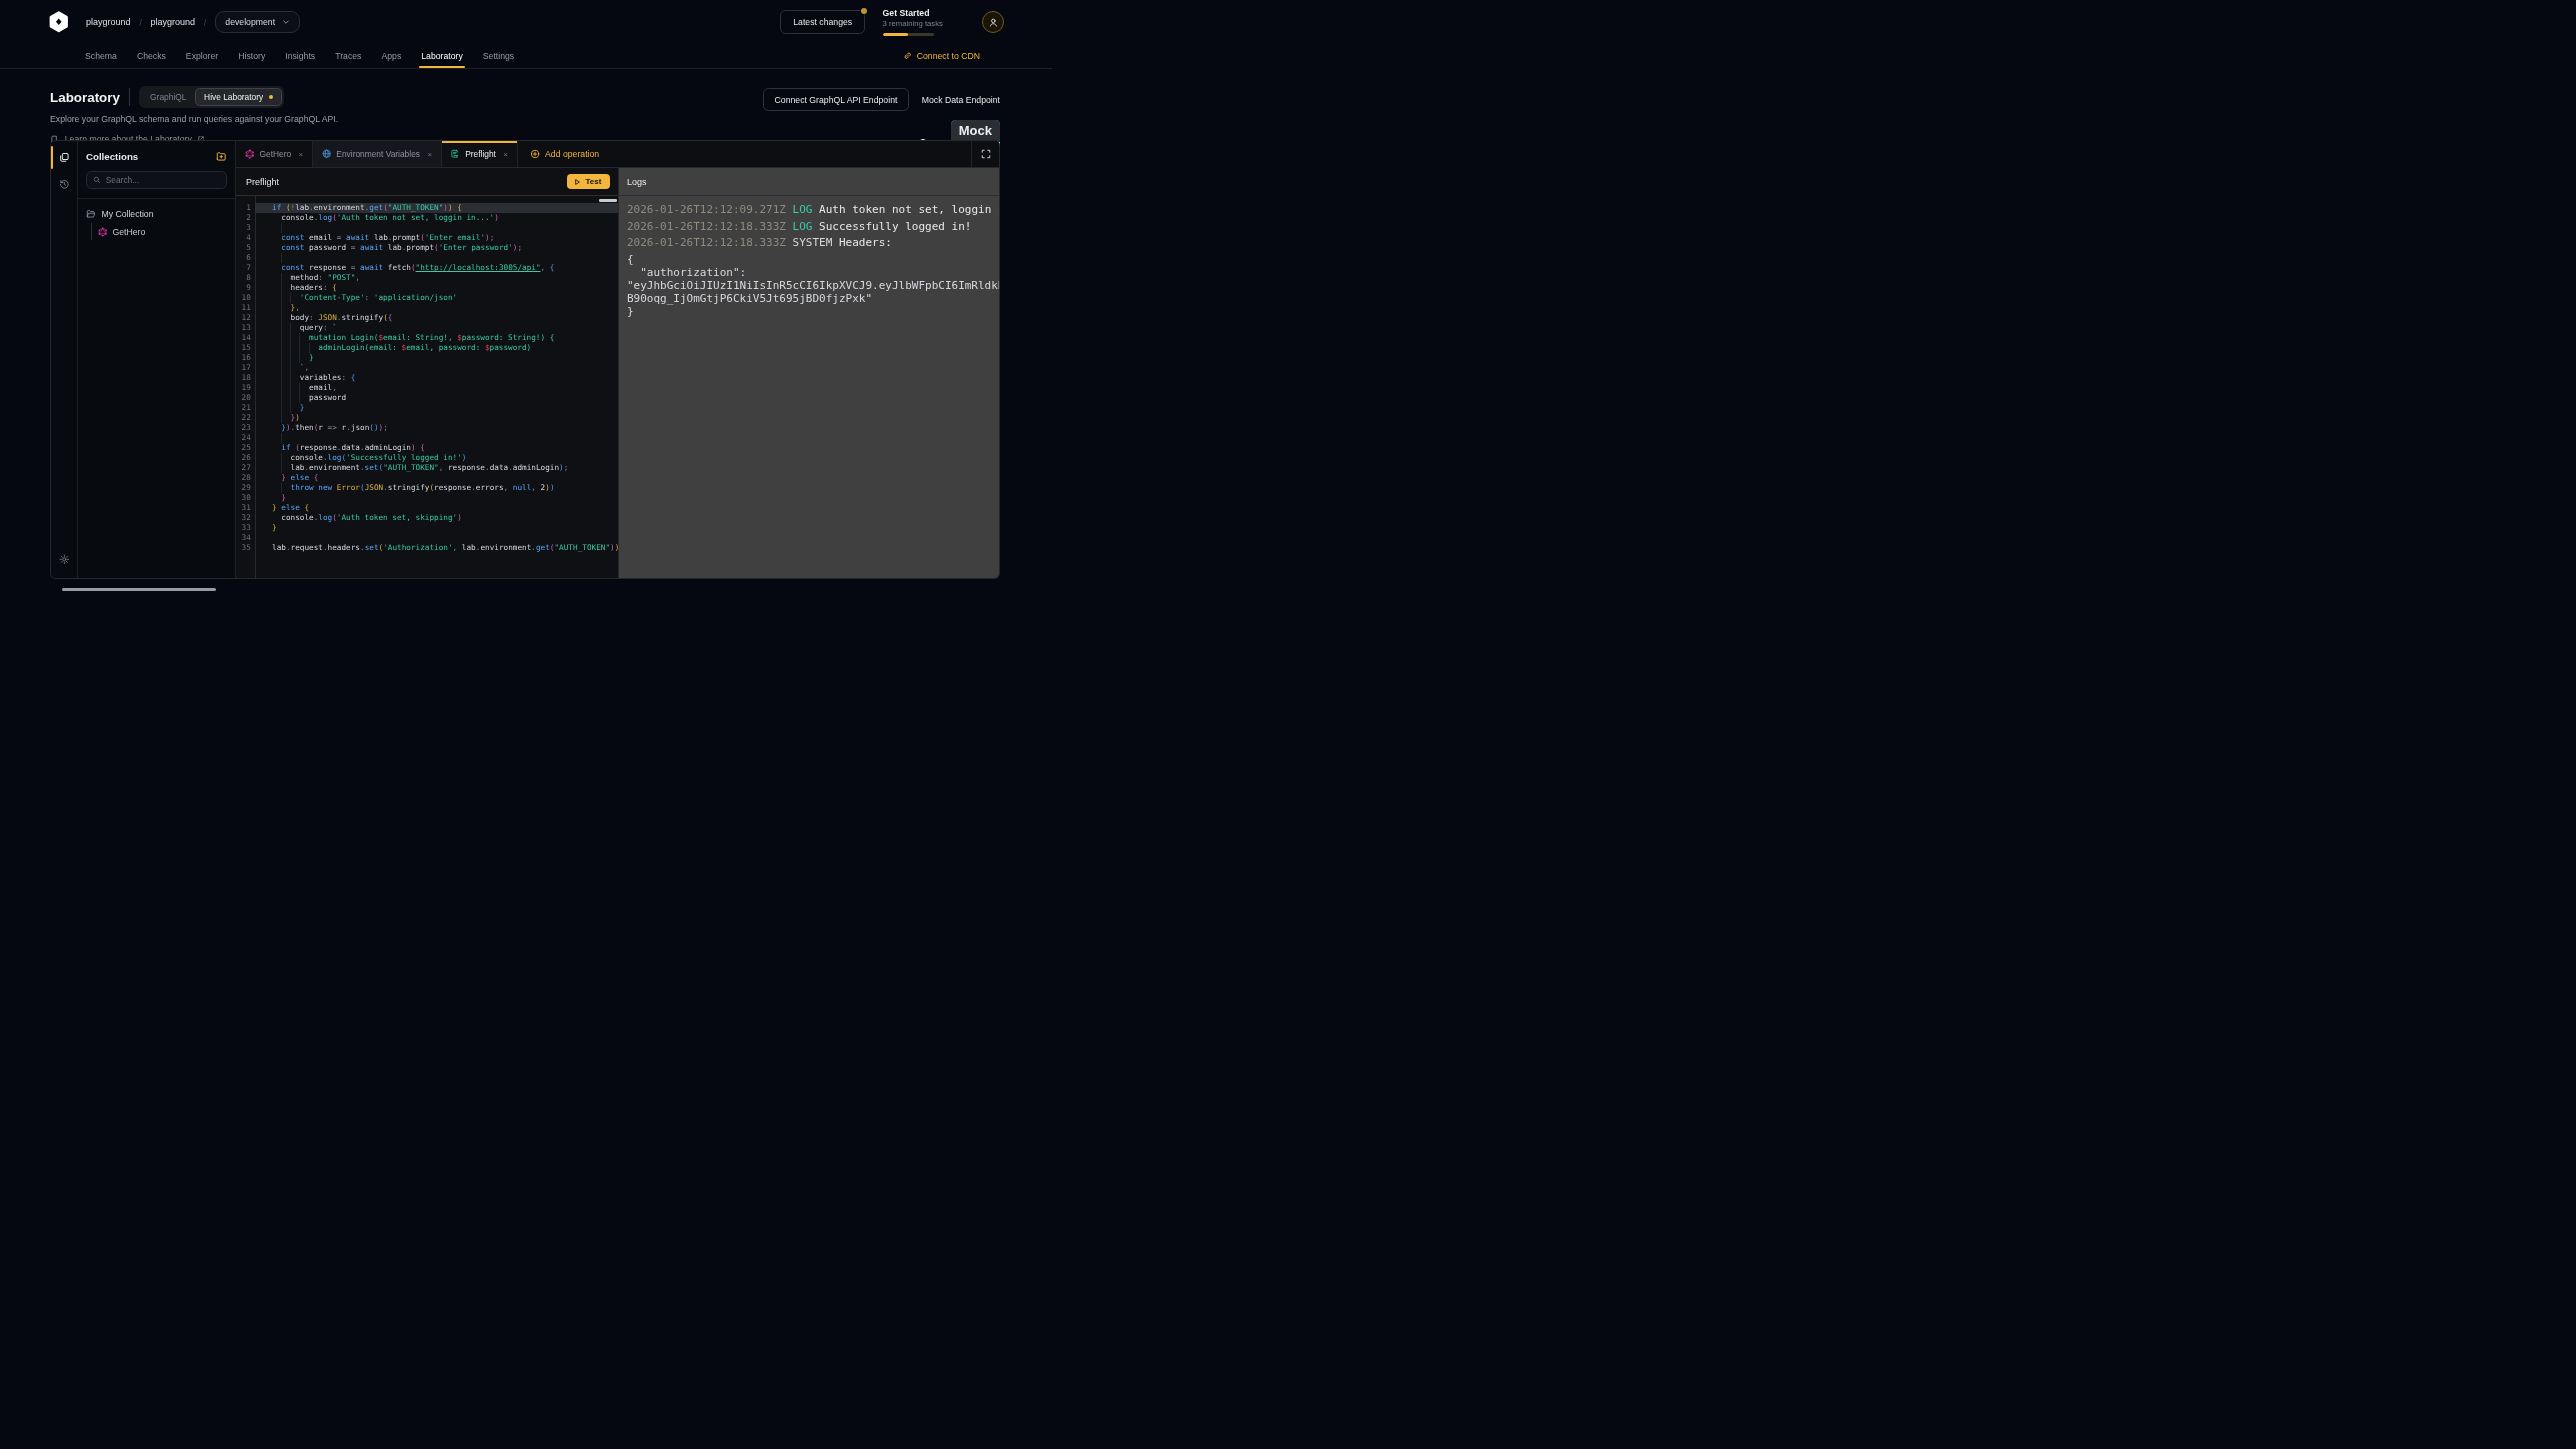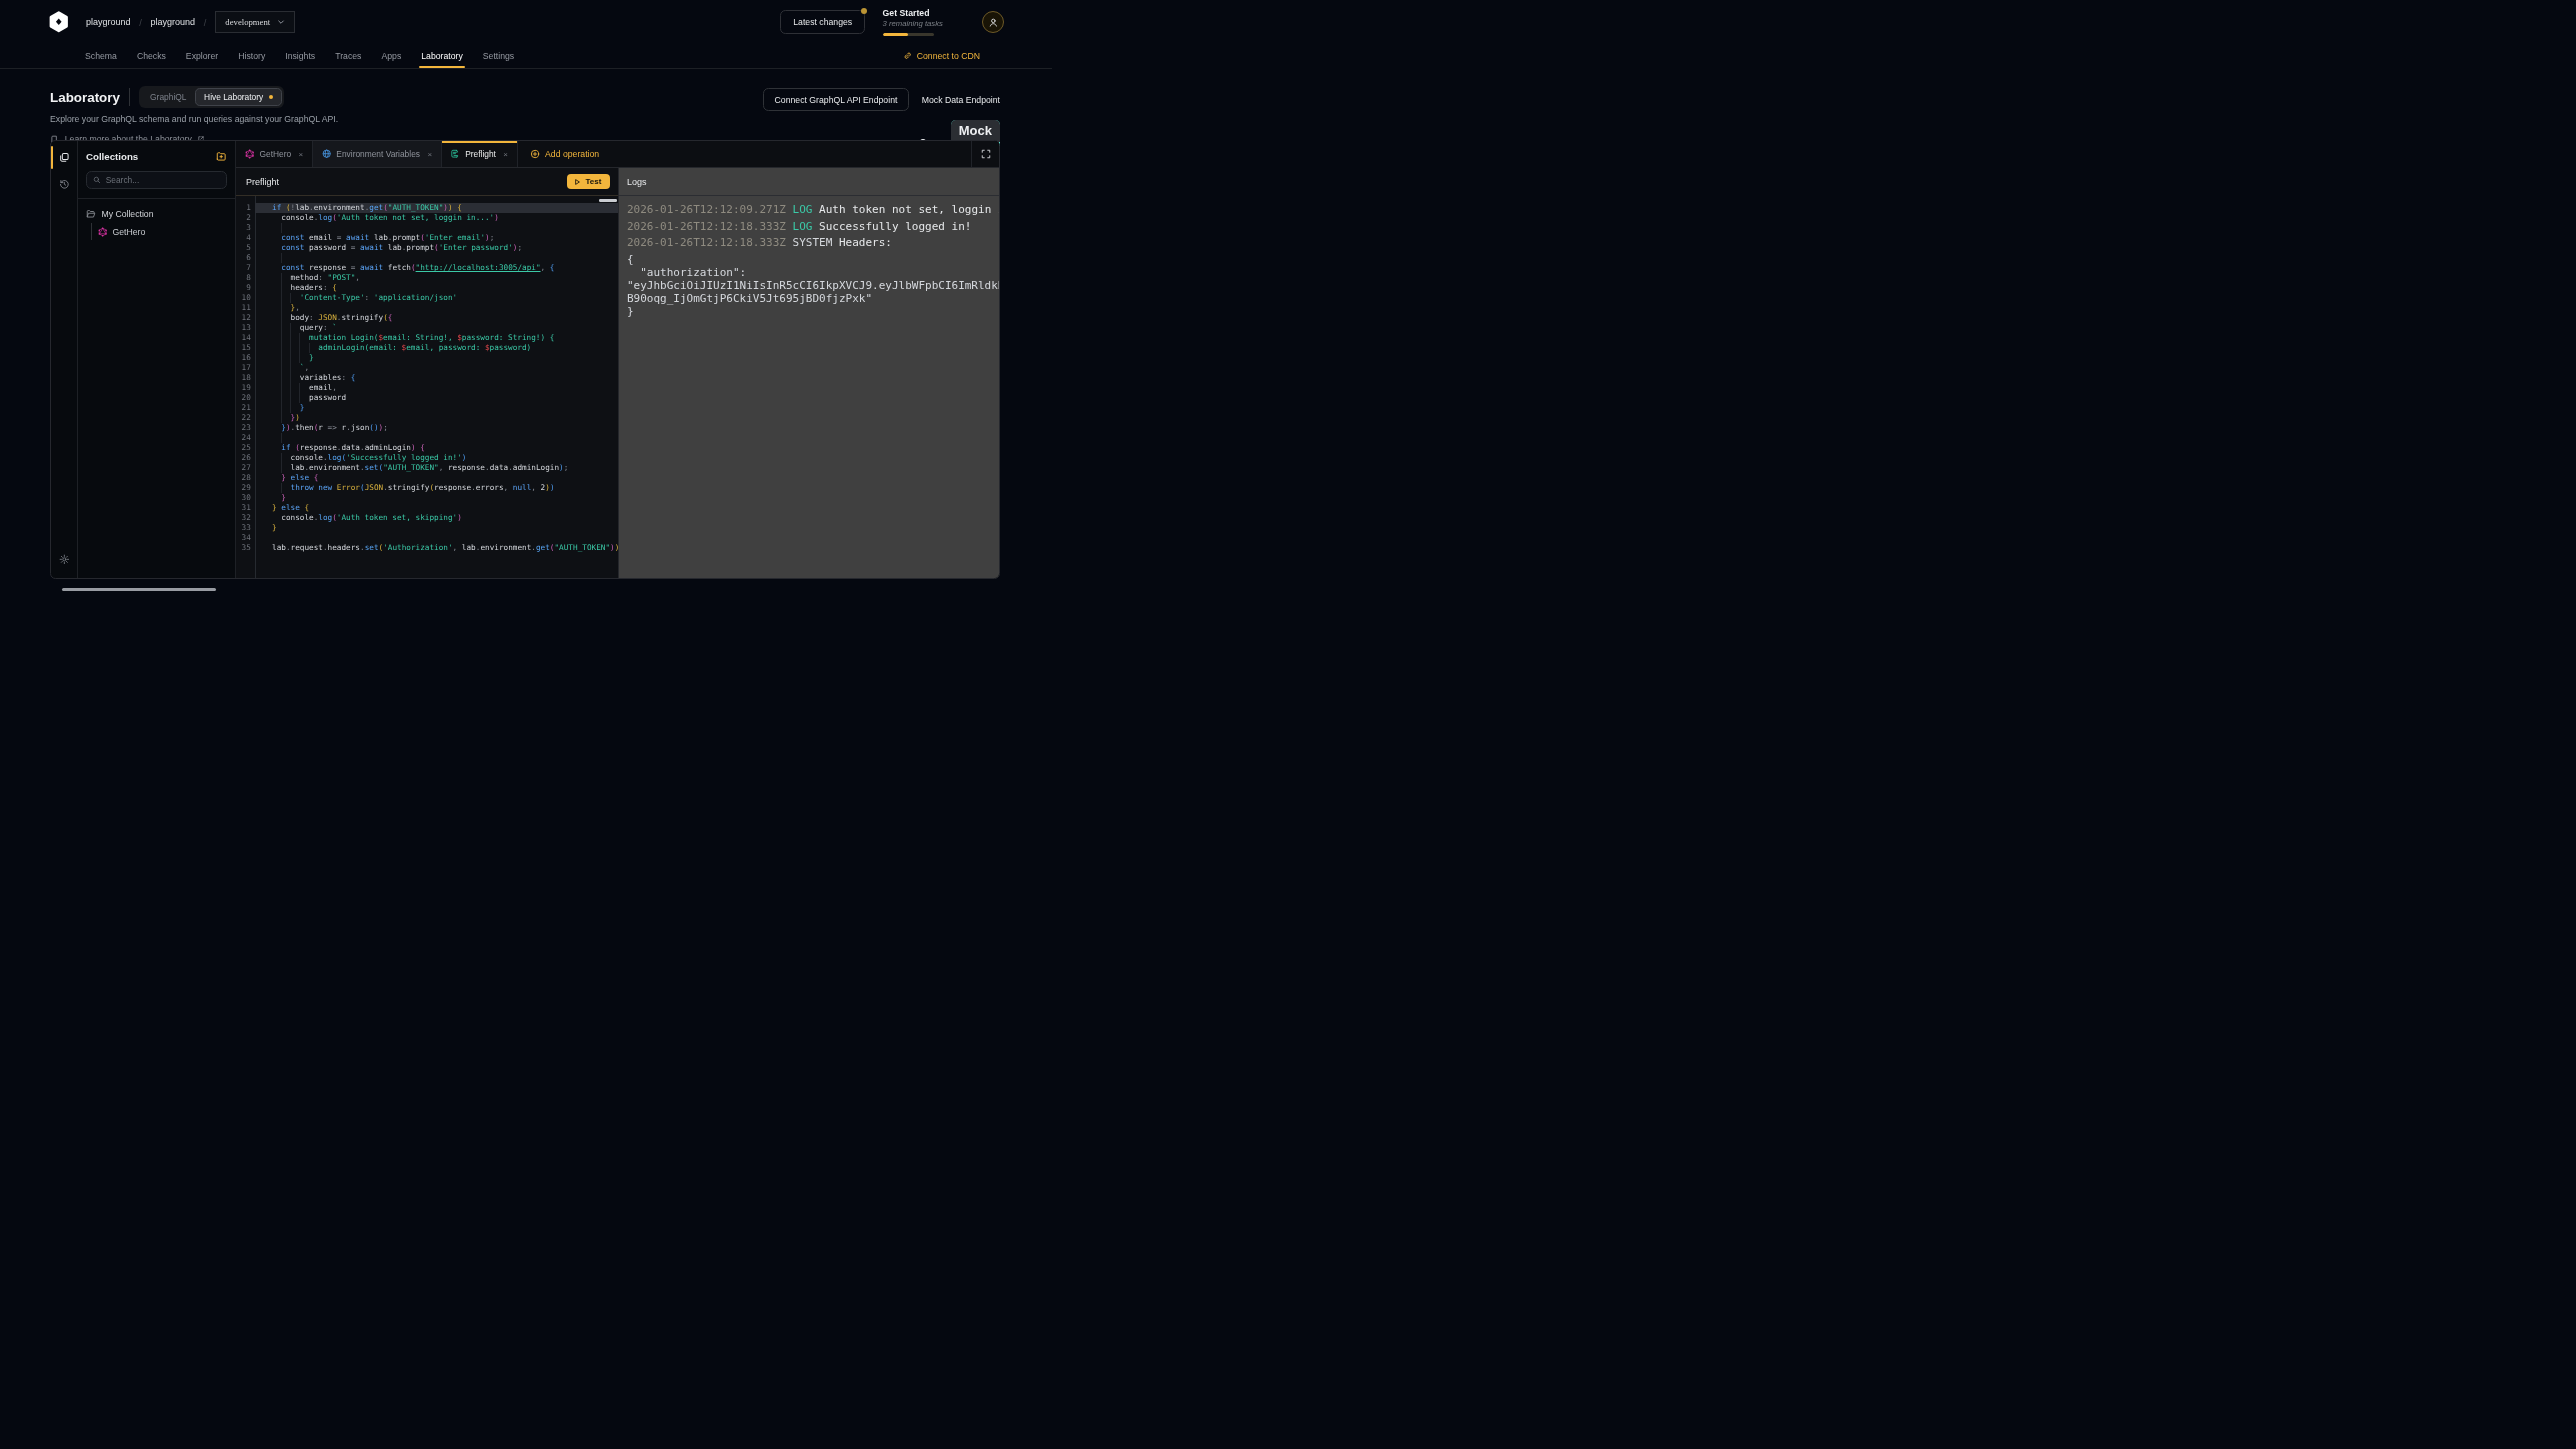--- a/index.html
+++ b/index.html
@@ -4,28 +4,28 @@
 <style>
   * { margin:0; padding:0; box-sizing:border-box; }
   html,body { width:1052px; height:592px; overflow:hidden; }
   body { background:#050810; font-family:"Liberation Sans", sans-serif; color:#d5d8dd; position:relative; }
 
   
   .topbar { display:flex; align-items:center; height:44px; padding:0 48px 0 47px; }
   .logo { width:23.5px; height:23.5px; display:flex; align-items:center; }
   .crumbs { display:flex; align-items:center; gap:8.7px; margin-left:15.4px; font-size:9px; color:#dfe1e4; }
   .slash { color:#3d4148; font-size:9.4px; }
-  .env-select { display:flex; align-items:center; gap:6.7px; border:0.7px solid #2a2d33; background:#0b0e14; border-radius:0; padding:5.4px 9.4px; font-size:8.7px; color:#d8dadd; cursor:pointer;font-family:Liberation Serif, serif; }
+  .env-select { display:flex; align-items:center; gap:6.7px; border:0.7px solid #2a2d33; background:#0b0e14; border-radius:9px; padding:5.4px 9.4px; font-size:8.7px; color:#d8dadd; cursor:pointer; }
   .env-select .chev { color:#9aa0a8; display:flex; }
   .topright { margin-left:auto; display:flex; align-items:center; gap:17.4px; }
   .latest-btn { position:relative; border:0.7px solid #2e3036; border-radius:5.4px; padding:6px 12px; font-size:8.7px; color:#e8eaec; background:transparent; cursor:pointer; }
   .latest-dot { position:absolute; top:-2.7px; right:-2.7px; width:6px; height:6px; border-radius:50%; background:#bb9434; }
   .getstarted { width:82px; }
   .gs-title { font-size:8.7px; font-weight:600; color:#eef0f2; }
-  .gs-sub { font-size:7.7px; color:#7c8087; margin-top:1.3px;font-style:italic; }
+  .gs-sub { font-size:7.7px; color:#7c8087; margin-top:1.3px; }
   .gs-bar { margin-top:4.7px; width:51px; height:3px; border-radius:2px; background:#39362c; overflow:hidden; }
   .gs-fill { height:100%; background:#f3b63c; border-radius:2px; }
   .avatar { width:22px; height:22px; border-radius:50%; border:1.3px solid #6e5a28; background:#191406; display:flex; align-items:center; justify-content:center; color:#dfe1e4; }
 
   
   .mainnav { display:flex; align-items:center; height:25px; padding:0 60px 0 85px; border-bottom:0.7px solid #1d2025; }
   .nav-item { font-size:8.7px; color:#9599a1; height:100%; display:flex; align-items:center; position:relative; margin-right:20px; cursor:pointer; white-space:nowrap; }
   .nav-item.active { color:#ffffff; }
   .nav-item.active::after { content:""; position:absolute; left:-2px; right:-2px; bottom:0; height:2px; background:#f3b63c; border-radius:1.3px; }
   .cdn-link { margin-left:auto; margin-right:12px; color:#f3b63c; font-size:8.7px; display:flex; gap:4.7px; cursor:pointer; }

